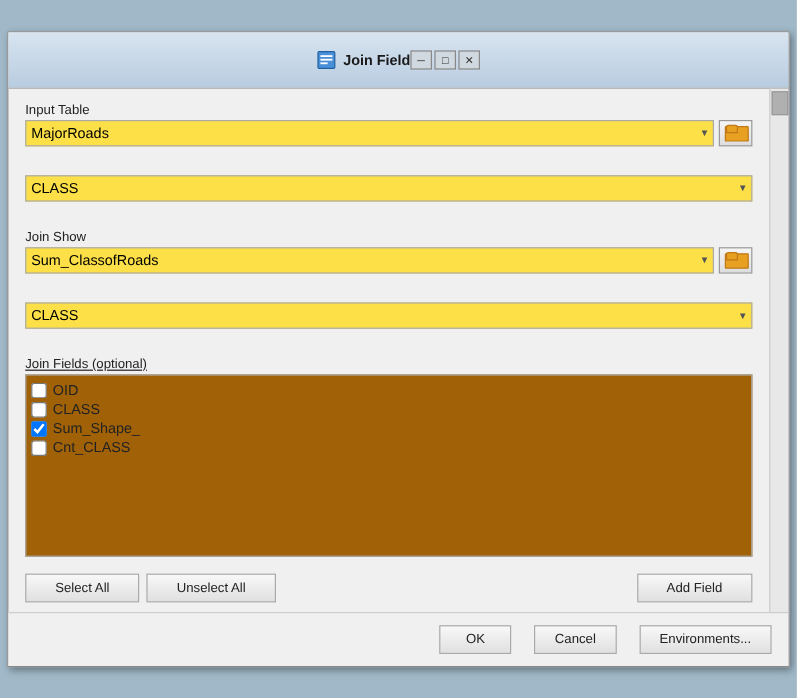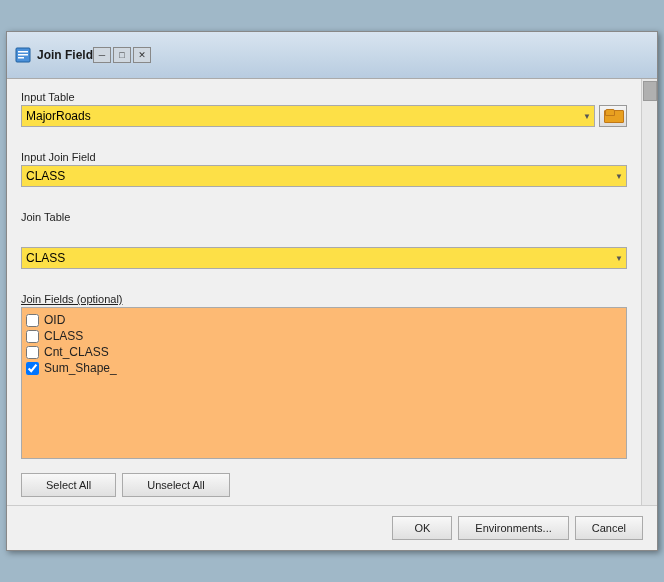--- a/index.html
+++ b/index.html
@@ -17,21 +17,21 @@
       width: 652px;
       background: #f0f0f0;
       border: 1px solid #888;
       box-shadow: 2px 2px 6px rgba(0,0,0,0.4);
     }
     .title-bar {
       background: linear-gradient(to bottom, #d8e4f0, #b8cce0);
       padding: 23px 8px;
       display: flex;
       align-items: center;
-      justify-content: flex-start;
+      justify-content: center;
       border-bottom: 1px solid #aaa;
       height: 26px;
     }
     .title-bar-left {
       display: flex;
       align-items: center;
       gap: 6px;
     }
     .title-icon {
       width: 16px;
@@ -139,21 +139,21 @@
       margin-bottom: 8px;
     }
     .join-fields-label {
       font-size: 11px;
       color: #222;
       margin-bottom: 2px;
       text-decoration: underline;
     }
     .join-fields-box {
       border: 1px solid #aaa;
-      background: #fdba74;
+      background: #a16207;
       height: 152px;
       overflow-y: auto;
       padding: 4px;
     }
     .checkbox-item {
       display: flex;
       align-items: center;
       gap: 5px;
       padding: 1px 0;
       cursor: pointer;
@@ -209,21 +209,21 @@
       height: 20px;
       background: #b0b0b0;
       border: 1px solid #999;
       margin-top: 2px;
     }
     .footer {
       border-top: 1px solid #ccc;
       padding: 10px 14px;
       display: flex;
       justify-content: flex-end;
-      gap: 6px;
+      gap: 19px;
       background: #f0f0f0;
     }
     .footer-btn {
       height: 24px;
       padding: 0 16px;
       border: 1px solid #aaa;
       background: linear-gradient(to bottom, #f8f8f8, #e0e0e0);
       font-size: 11px;
       cursor: pointer;
       color: #222;
@@ -263,30 +263,39 @@
               <option>MajorRoads</option>
             </select>
           </div>
           <button class="folder-btn">
             <div class="folder-icon"></div>
           </button>
         </div>
       </div>
 
       <div class="field-group">
-        <span class="field-label">Input Join Field</span>
         <div class="dropdown-wrapper">
           <select>
             <option>CLASS</option>
           </select>
         </div>
       </div>
 
       <div class="field-group">
-        <span class="field-label">Join Table</span>
+        <span class="field-label">Join Show</span>
+        <div class="input-row">
+          <div class="dropdown-wrapper">
+            <select>
+              <option>Sum_ClassofRoads</option>
+            </select>
+          </div>
+          <button class="folder-btn">
+            <div class="folder-icon"></div>
+          </button>
+        </div>
       </div>
 
       <div class="field-group">
         <div class="dropdown-wrapper">
           <select>
             <option>CLASS</option>
           </select>
         </div>
       </div>
 
@@ -295,42 +304,43 @@
         <div class="join-fields-box">
           <div class="checkbox-item">
             <input type="checkbox" id="chk-oid" style="">
             <label for="chk-oid">OID</label>
           </div>
           <div class="checkbox-item">
             <input type="checkbox" id="chk-class" style="">
             <label for="chk-class">CLASS</label>
           </div>
           <div class="checkbox-item">
+            <input type="checkbox" id="chk-sumshape" checked="" style="">
+            <label for="chk-sumshape">Sum_Shape_</label>
+          </div>
+          <div class="checkbox-item">
             <input type="checkbox" id="chk-cntclass" style="">
             <label for="chk-cntclass">Cnt_CLASS</label>
-          </div>
-          <div class="checkbox-item">
-            <input type="checkbox" id="chk-sumshape" checked="" style="">
-            <label for="chk-sumshape">Sum_Shape_</label>
           </div>
         </div>
       </div>
 
       <div class="buttons-row">
         <div class="buttons-left">
           <button class="btn">Select All</button>
           <button class="btn">Unselect All</button>
         </div>
+        <button class="btn">Add Field</button>
       </div>
 
     </div>
 
     <div class="scrollbar-area">
       <div class="scrollbar-thumb"></div>
     </div>
   </div>
 
   <div class="footer">
     <button class="footer-btn">OK</button>
+    <button class="footer-btn">Cancel</button>
     <button class="footer-btn">Environments...</button>
-    <button class="footer-btn">Cancel</button>
   </div>
 </div>
 
 </body></html>

